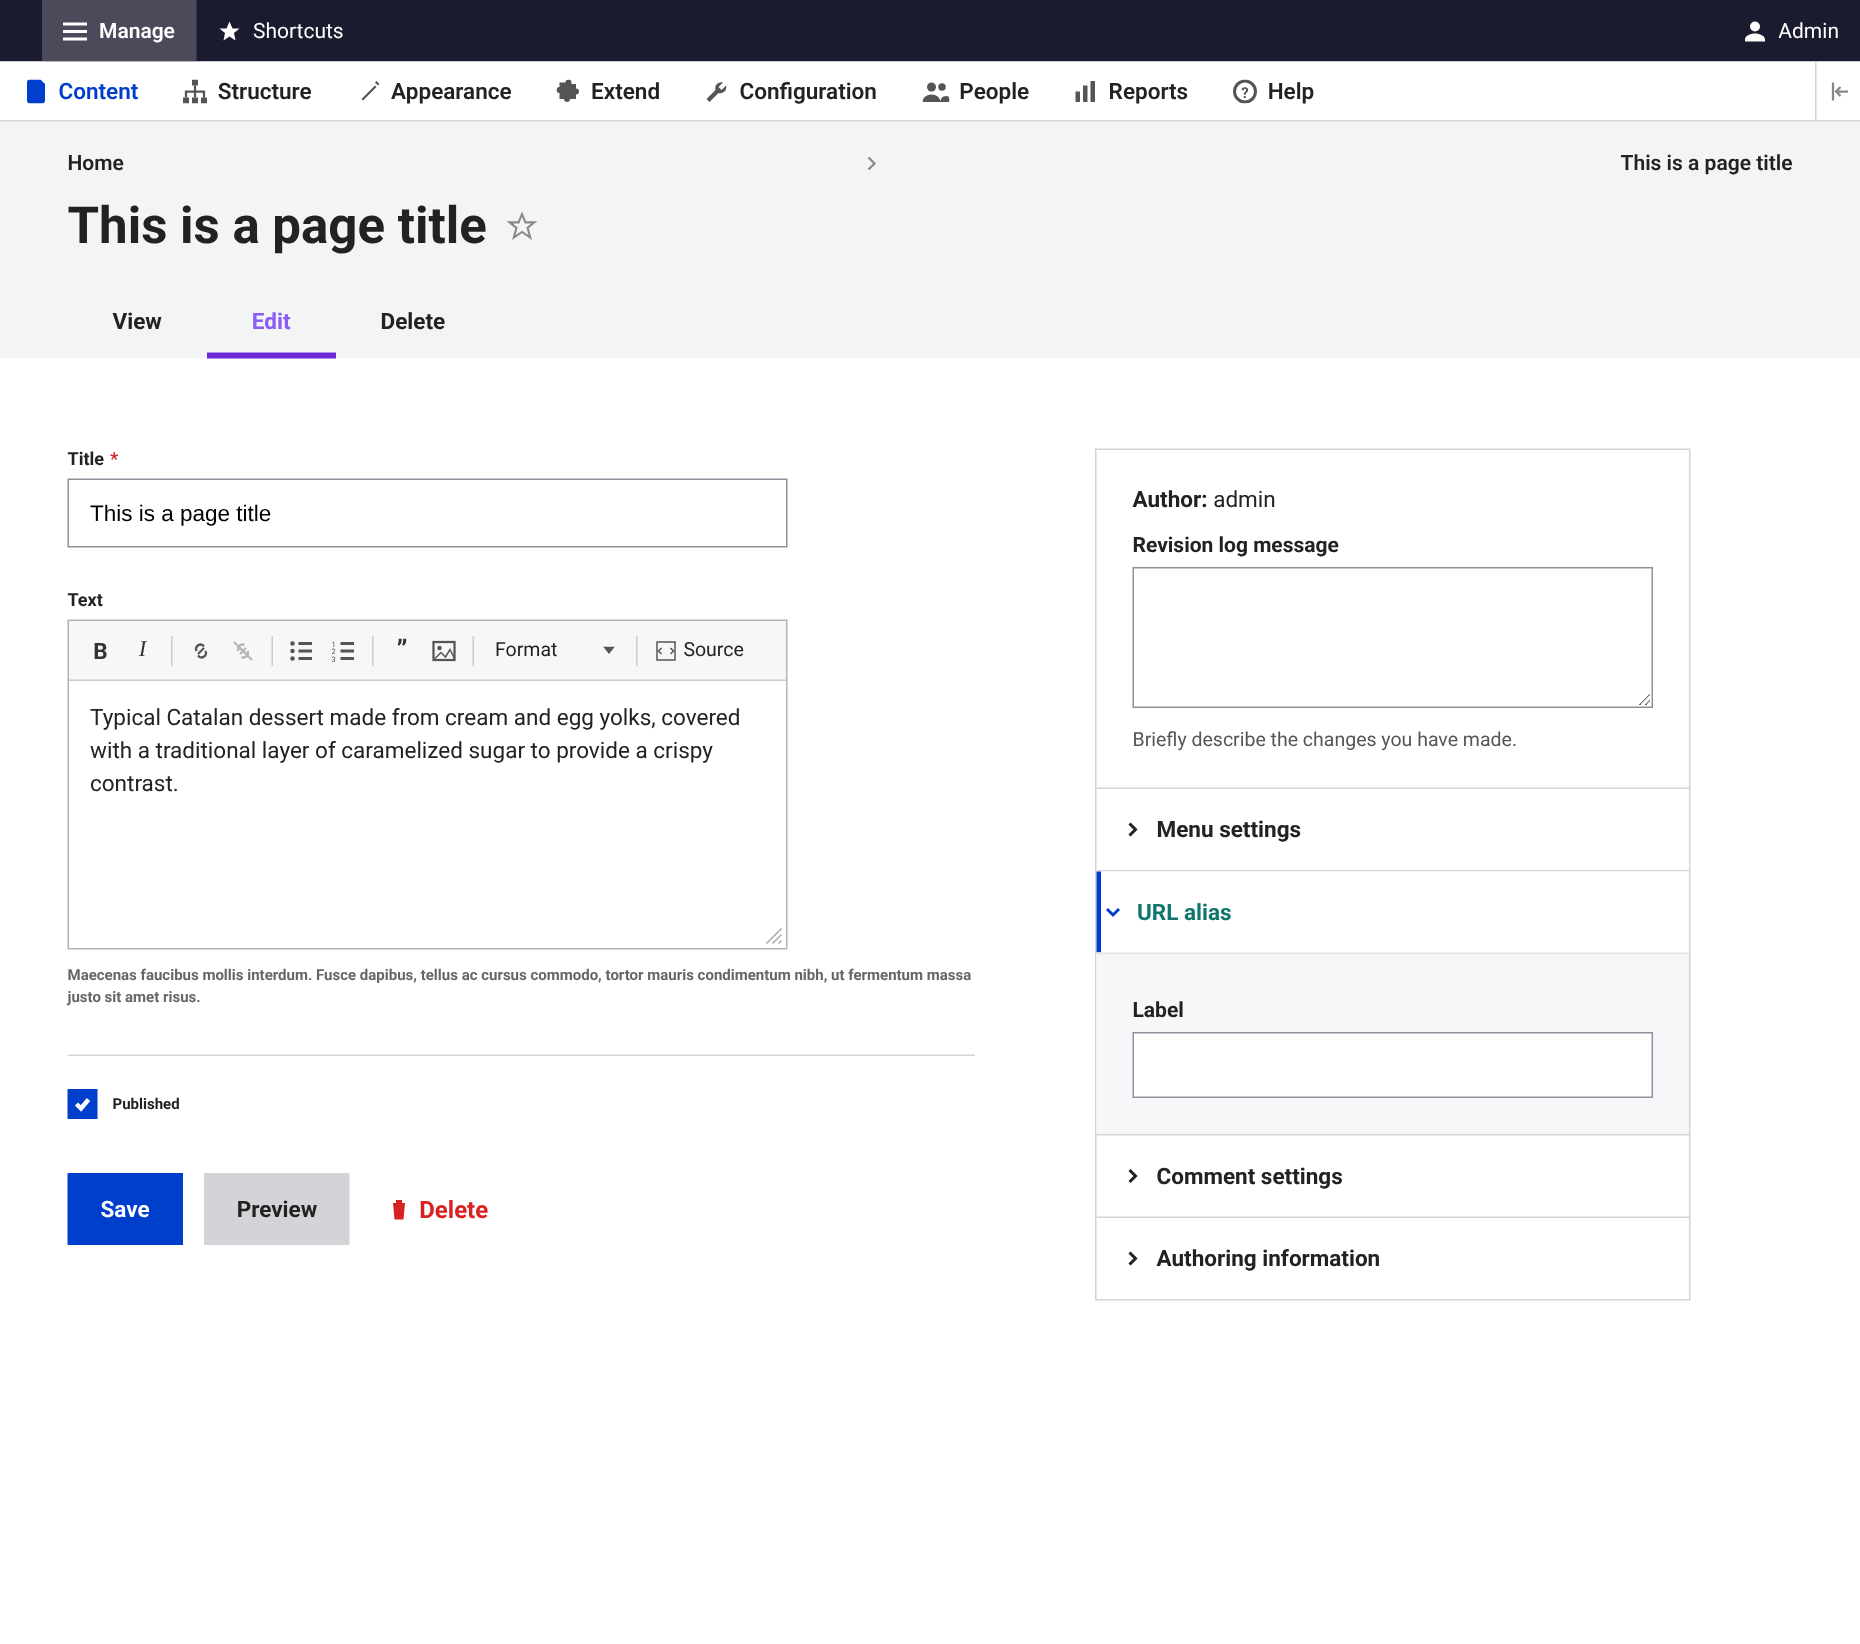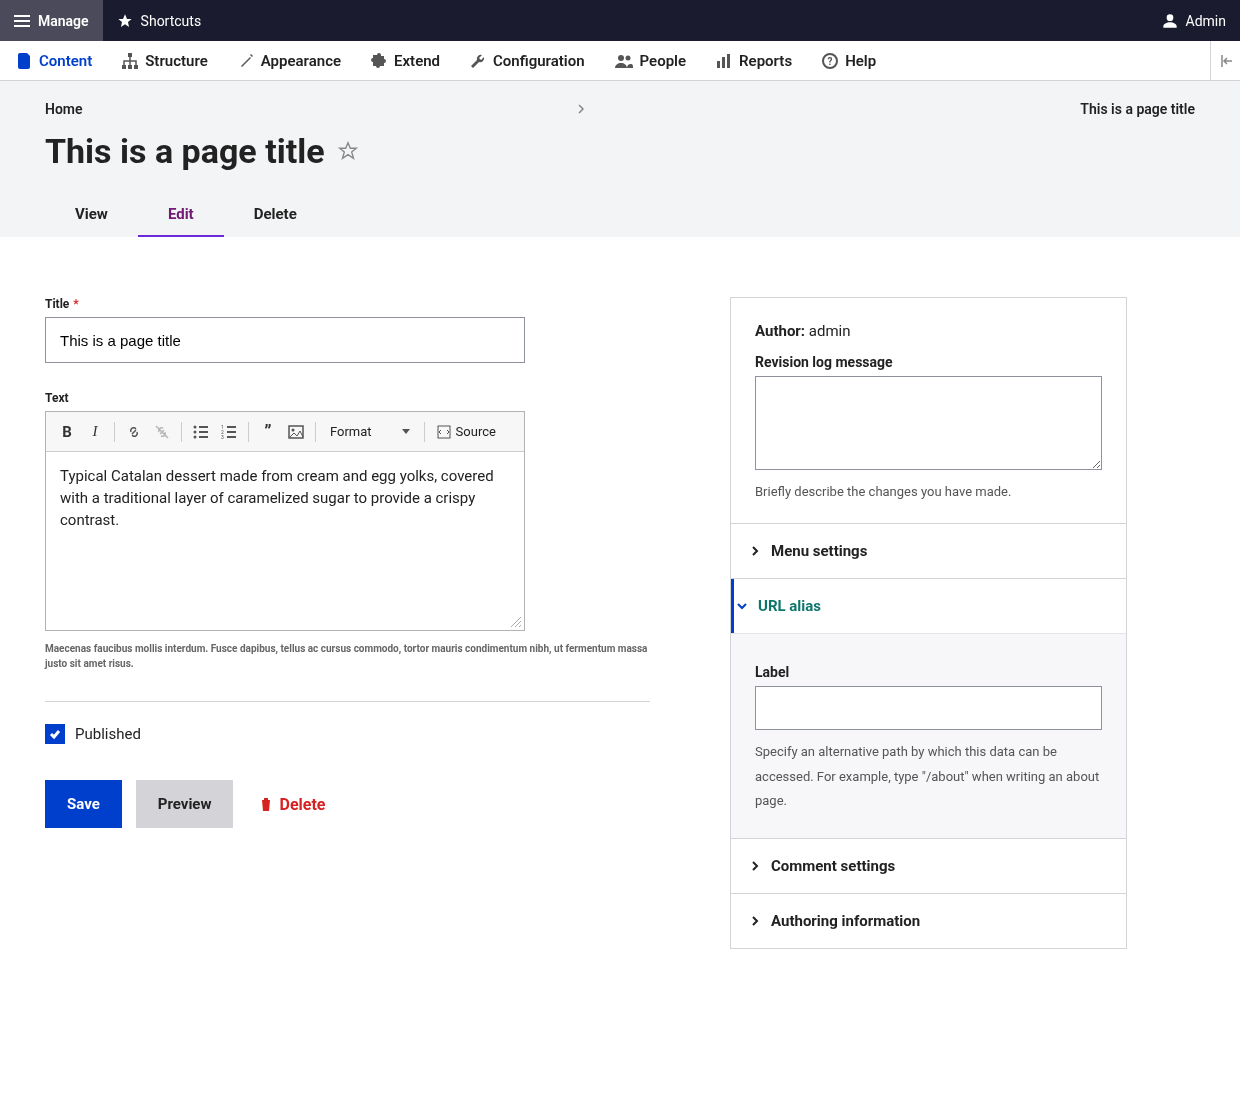--- a/index.html
+++ b/index.html
@@ -1,36 +1,36 @@
 <!DOCTYPE html>
 <html><head>
 <meta charset="utf-8">
 <style>
   * { box-sizing: border-box; margin: 0; padding: 0; }
   body { font-family: -apple-system, BlinkMacSystemFont, "Segoe UI", Roboto, Helvetica, Arial, sans-serif; color: #222; background: #fff; }
   .topbar { background: #1b1b2f; color: #fff; display: flex; align-items: center; height: 41px; font-size: 14px; }
   .topbar .item { display: flex; align-items: center; gap: 8px; padding: 0 14px; height: 100%; cursor: pointer; }
-  .topbar .item.manage { background: #4a4a5a; font-weight: 600; }
+  .topbar .item.manage { background: #4a4a5a; font-weight: 600; margin-left: 28px; }
   .topbar .spacer { flex: 1; }
   .topbar svg { fill: #fff; }
   .adminbar { background: #fff; border-bottom: 1px solid #d4d4d8; display: flex; align-items: center; height: 40px; padding: 12px 18px; gap: 30px; font-size: 15px; position: relative;}
   .adminbar .aitem { display: flex; align-items: center; gap: 7px; cursor: pointer; font-weight: 600; color: #222; }
   .adminbar .aitem.active { color: #003ecc; }
   .adminbar .aitem.active svg { fill: #003ecc; }
   .adminbar svg { fill: #555; }
   .collapse-btn { position: absolute; right: 0; top: 0; height: 100%; width: 30px; display:flex; align-items:center; justify-content:center; border-left:1px solid #d4d4d8; cursor:pointer; }
   .header-region { background: #f3f4f6; padding: 20px 45px 0 45px; }
   .breadcrumb { font-size: 14px; color: #222; display:flex; align-items:center; gap:10px; font-weight:600;justify-content:space-between; }
   .breadcrumb .sep { color: #999; }
   .page-title-row { display: flex; align-items: center; gap: 12px; margin-top: 14px; margin-bottom: 22px;}
   .page-title { font-size: 34px; font-weight: 700; color: #222; }
   .star-icon svg { fill: none; stroke: #888; stroke-width: 1.5; }
   .tabs { display: flex; gap: 0; }
   .tabs .tab { padding: 12px 30px; font-size: 15px; font-weight: 700; color: #222; cursor: pointer; }
-  .tabs .tab.active { color: #701a75; border-bottom: 2px solid #6d28d9; }
+  .tabs .tab.active { color: #8b5cf6; border-bottom: 4px solid #6d28d9; }
   .content-region { display: flex; gap: 80px; padding: 60px 45px 45px 45px; align-items:flex-start; }
   .main-col { width: 605px; }
   .side-col { width: 397px; border: 1px solid #d4d4d8; background: #fff; }
   .form-item { margin-bottom: 28px; }
   .form-label { font-size: 12px; font-weight: 700; margin-bottom: 6px; display:flex; align-items:center; gap:4px;}
   .form-label .req { color: #d72222; }
   .text-input { width: 480px; height: 46px; border: 1px solid #8e929c; padding: 0 14px; font-size: 15px; }
   .ck-editor { border: 1px solid #b3b3b3; width: 480px; background:#fff;}
   .ck-toolbar { background: #f7f7f7; border-bottom: 1px solid #ccc; display: flex; align-items: center; height: 40px; padding: 0 8px; gap: 2px; }
   .ck-btn { width: 26px; height: 26px; display: flex; align-items: center; justify-content: center; cursor: pointer; color:#333;}
@@ -38,21 +38,21 @@
   .ck-format { font-size: 13px; display:flex; align-items:center; gap:30px; padding: 0 8px; cursor:pointer;}
   .ck-source { font-size: 13px; display:flex; align-items:center; gap:5px; padding: 0 6px; cursor:pointer;}
   .ck-body { min-height: 178px; padding: 14px; font-size: 15px; line-height: 1.45; color: #222; position:relative;}
   .ck-resize { position:absolute; right:2px; bottom:2px; color:#aaa; font-size:12px; transform:rotate(0);}
   .text-format-row { display: flex; align-items: center; gap: 10px; margin-top: 6px;}
   .text-format-row .lbl { font-size: 14px; font-weight: 700; }
   .select-wrap { border: 1px solid #8e929c; padding: 3px 24px 3px 8px; font-size: 13px; position: relative; cursor:pointer;}
   .select-wrap::after { content:""; position:absolute; right:6px; top:50%; width:0;height:0;border-left:4px solid transparent;border-right:4px solid transparent;border-top:5px solid #555; transform:translateY(-50%);}
   .help-text { font-size: 10px; color: #666; line-height:1.5; margin-top:10px;font-weight:bold;}
   hr.sep { border:none; border-top:1px solid #d4d4d8; margin: 30px 0 22px 0;}
-  .checkbox-row { display:flex; align-items:center; gap:10px; font-size:15px; font-weight:400; margin-bottom: 36px;}
+  .checkbox-row { display:flex; align-items:center; gap:10px; font-size:10px; font-weight:700; margin-bottom: 36px;}
   .checkbox { width:20px; height:20px; background:#003ecc; display:flex; align-items:center; justify-content:center;}
   .checkbox svg { stroke:#fff; stroke-width:3; fill:none;}
   .action-row { display:flex; align-items:center; gap:14px;}
   .btn { height: 48px; padding: 0 22px; font-size: 15px; font-weight:700; display:flex; align-items:center; cursor:pointer;}
   .btn-primary { background:#003ecc; color:#fff; }
   .btn-secondary { background:#d4d4d8; color:#222;}
   .delete-link { color:#d72222; font-weight:700; display:flex; align-items:center; gap:6px; margin-left:12px; cursor:pointer;}
   .delete-link svg { fill:#d72222;}
   
   .side-top { padding: 24px 24px 24px 24px; }
@@ -324,21 +324,20 @@
     <div class="accordion">
       <div class="acc-header open">
         <svg width="12" height="12" viewBox="0 0 12 12">
             <path d="M2 4l4 4 4-4"></path>
           </svg>
         <span>URL alias</span>
       </div>
       <div class="acc-body">
         <div class="side-field-label">Label</div>
         <input class="acc-input" type="text" style="">
-        <div class="side-help" style="line-height:1.9;">Specify an alternative path by which this data can be accessed. For example, type "/about" when writing an about page.</div>
       </div>
     </div>
 
     <div class="accordion">
       <div class="acc-header">
         <svg width="12" height="12" viewBox="0 0 12 12">
             <path d="M4 2l4 4-4 4"></path>
           </svg>
         <span>Comment settings</span>
       </div>

